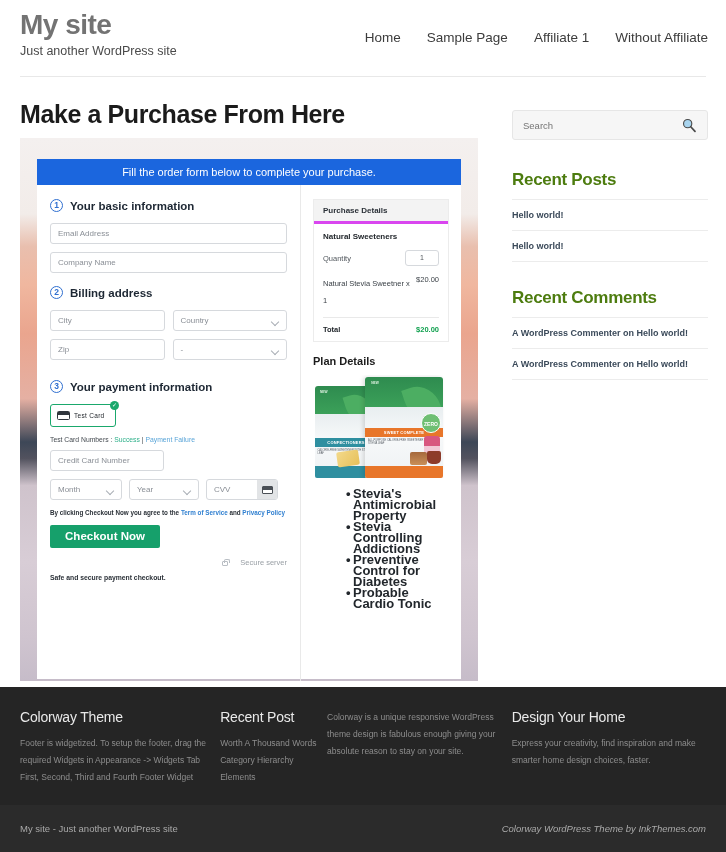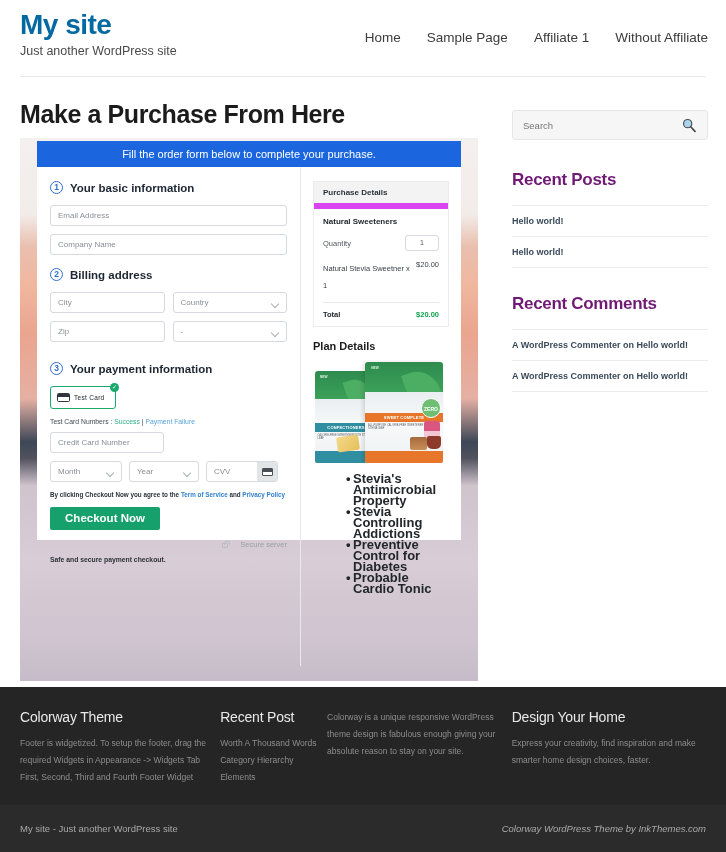--- a/index.html
+++ b/index.html
@@ -11,21 +11,21 @@
   }
   .page { position: relative; width: 726px; height: 852px; background:#fff; }
 
   
   .site-header {
     position: absolute; top: 0; left: 0; width: 726px; height: 76px;
     background: #fff;
   }
   .brand { position: absolute; left: 20px; top: 8px; }
   .site-title {
-    font-size: 28px; font-weight: bold; color: #0369a1;
+    font-size: 28px; font-weight: bold; color: #737373;
     letter-spacing: -0.5px; line-height: 34px;
   }
   .site-tagline { font-size: 12.5px; color: #4a4a4a; line-height: 16px; margin-top: 1px; }
   .main-nav {
     position: absolute; right: 18px; top: 30px;
     display: flex; gap: 26px; align-items: center;
   }
   .nav-link {
     font-size: 13.5px; color: #3c3c3c; text-decoration: none; white-space: nowrap;
     cursor: pointer;
@@ -48,21 +48,21 @@
       linear-gradient(to bottom,
         #f4f0ef 0%, #f2ece9 14%,
         #e9bfae 20%, #f0b79f 27%,
         #eaa58e 36%, #e5b0a3 48%,
         #3d4757 56%, #52525e 59%,
         #cfc3cc 64%, #d8cdd6 78%,
         #cfc4cf 92%, #c6bcc9 100%);
     overflow: hidden;
   }
   .form-card {
-    position: absolute; left: 17px; top: 3px; width: 424px; height: 399px;
+    position: absolute; left: 17px; top: 21px; width: 424px; height: 520px;
     background: #ffffff;
   }
   .form-banner {
     height: 26px; background: #1b66de;
     color: #fff; font-size: 11px; text-align: center; line-height: 26px;
   }
   .form-body { display: flex; height: 499px; }
   .form-left {
     width: 264px; padding: 14px 13px 0 13px; border-right: 1px solid #e9e9e9;
   }
@@ -144,21 +144,21 @@
     width: 4px; height: 3px; border: 1px solid #b9bec4;
     border-bottom: none; border-radius: 2px 2px 0 0;
   }
   .secure-txt { font-size: 7.5px; color: #9aa0a6; }
   .safe-txt { font-size: 6.8px; color: #2b3138; font-weight: 600; }
 
   
   .pd-card { border: 1px solid #ececec; background:#fff; }
   .pd-head {
     background: #f3f3f3; font-size: 8px; color: #2b3138; font-weight: 600;
-    padding: 6px 9px; border-bottom: 6px solid #d946ef;
+    padding: 6px 9px; border-bottom: 3px solid #d946ef;
   }
   .pd-body { padding: 8px 9px 7px 9px; }
   .pd-prod { font-size: 8px; font-weight: bold; color: #22272c; margin-bottom: 9px; }
   .pd-qty-row { display: flex; align-items: center; justify-content: space-between; margin-bottom: 9px; }
   .pd-qty-label { font-size: 7.5px; color: #50565c; }
   .qty-box {
     width: 34px; height: 16px; border: 1px solid #d6d9dd; border-radius: 3px;
     font-size: 7px; color: #50565c; text-align: center; line-height: 14px; background:#fff;
   }
   .pd-line { display: flex; justify-content: space-between; gap: 6px; margin-bottom: 8px; }
@@ -213,22 +213,22 @@
   .search-box {
     height: 30px; background: #f6f6f6; border: 1px solid #e6e6e6; border-radius: 3px;
     display: flex; align-items: center; padding: 0 10px; margin-bottom: 30px;
   }
   .search-input {
     flex: 1; border: none; background: transparent; outline: none;
     font-family: "Liberation Sans", sans-serif; font-size: 9.5px; color: #6d6d6d;
   }
   .search-icon-svg { width: 16px; height: 16px; }
   .widget-title {
-    font-size: 17px; font-weight: bold; color: #701a75; letter-spacing: -0.3px;
-    padding-bottom: 15px; border-bottom: 1px solid #ececec; margin-bottom: 0;
+    font-size: 17px; font-weight: bold; color: #4d7c0f; letter-spacing: -0.3px;
+    padding-bottom: 9px; border-bottom: 1px solid #ececec; margin-bottom: 0;
   }
   .widget-list { list-style: none; }
   .widget-list li {
     font-size: 9px; color: #3b4a5a; font-weight: 600;
     padding: 10px 0 10px 0; border-bottom: 1px solid #ececec;
     cursor: pointer;
   }
   .widget-gap { height: 26px; }
 
   

